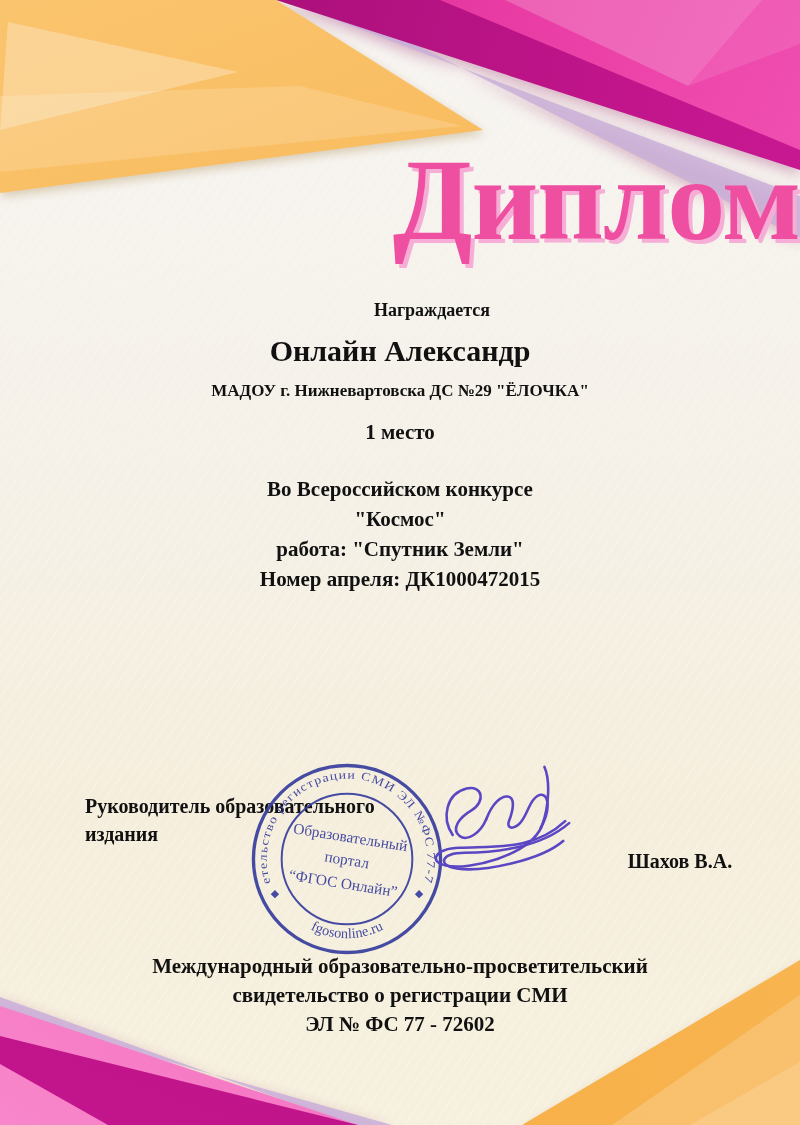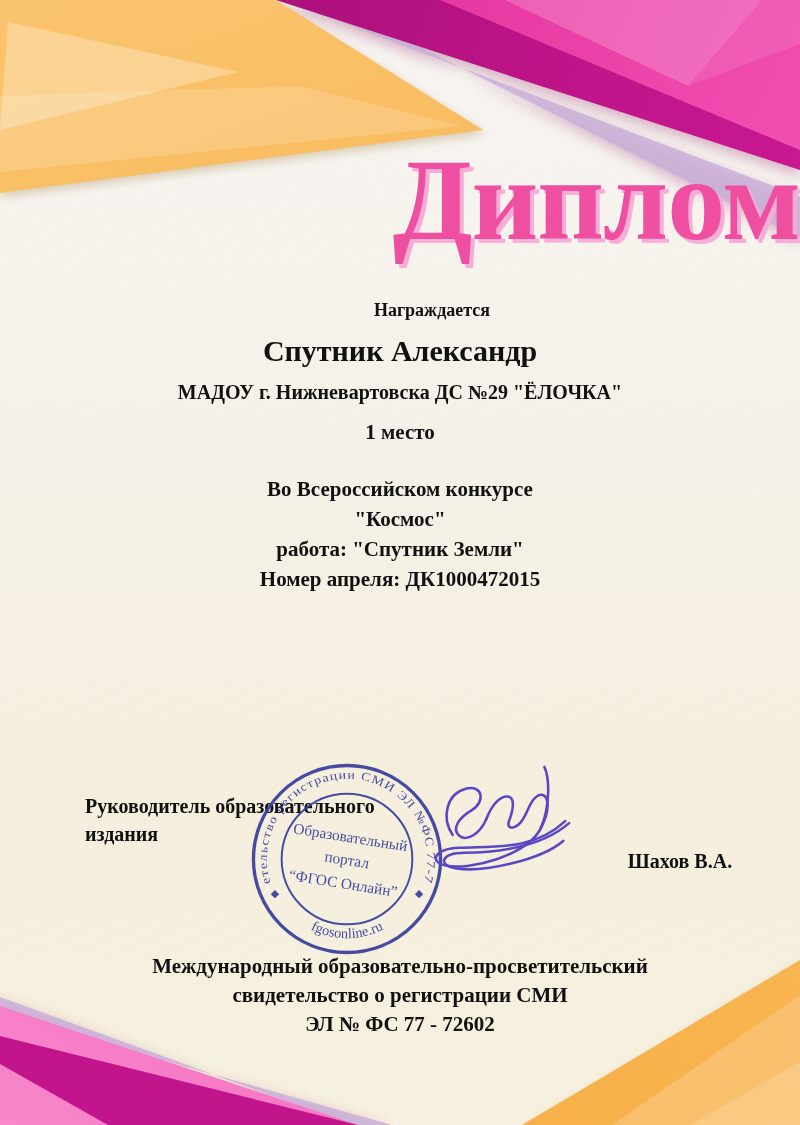--- a/index.html
+++ b/index.html
@@ -40,21 +40,21 @@
         background:linear-gradient(250deg,#f8b856 0%,#f7ab41 100%);}
   .orn-br-hl1{clip-path:polygon(800px 995px,800px 1125px,612px 1125px);background:rgba(255,255,255,.18);}
   .orn-br-hl2{clip-path:polygon(800px 1062px,800px 1125px,690px 1125px);background:rgba(255,255,255,.15);}
 
   .title{position:absolute;top:142px;left:0;width:100%;text-align:right;
         font-size:116px;line-height:1;font-weight:bold;letter-spacing:-1px;
         color:#ef4fa1;text-shadow:4px 4px 0 #f6aed6;}
   .ctext{position:absolute;left:0;width:100%;text-align:center;color:#111;font-weight:bold;}
   .awarded{top:300px;font-size:18px;padding-left:32px;}
   .recipient{top:334px;font-size:30px;}
-  .institution{top:381px;font-size:20px;font-family:Liberation Serif, serif;}
+  .institution{top:381px;font-size:17px;font-family:Liberation Serif, serif;}
   .place{top:420px;font-size:21px;}
   .contest{top:474px;font-size:21px;line-height:30px;}
   .role{position:absolute;left:85px;top:792px;width:300px;text-align:left;
         font-size:20px;line-height:28px;font-weight:bold;color:#111;}
   .namedate{position:absolute;left:575px;top:847px;width:210px;text-align:center;
         font-size:20px;line-height:28px;font-weight:bold;color:#111;}
   .footer{top:952px;font-size:21px;line-height:29px;}
   .stamp{position:absolute;left:248px;top:760px;width:198px;height:198px;opacity:.92;}
   .signature{position:absolute;left:415px;top:760px;width:178px;height:148px;}
 </style>
@@ -82,21 +82,21 @@
     <div class="wedge orn-bl-mag"></div>
   </div>
   <div class="shadow-warm">
     <div class="wedge orn-br-orange"></div>
     <div class="wedge orn-br-hl1"></div>
     <div class="wedge orn-br-hl2"></div>
   </div>
 
   <div class="title">Диплом</div>
   <div class="ctext awarded">Награждается</div>
-  <div class="ctext recipient">Спутник Александр</div>
+  <div class="ctext recipient">Онлайн Александр</div>
   <div class="ctext institution">МАДОУ г. Нижневартовска ДС №29 "ЁЛОЧКА"</div>
   <div class="ctext place">1 место</div>
 
   <div class="ctext contest">
     <div>Во Всероссийском конкурсе</div>
     <div>"Космос"</div>
     <div>работа: "Спутник Земли"</div>
     <div>Номер апреля: ДК1000472015</div>
   </div>
 

